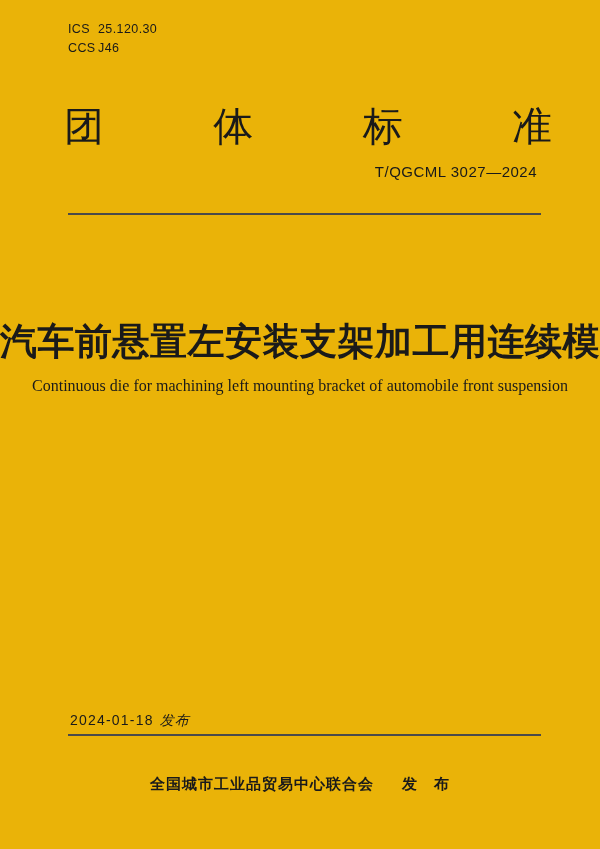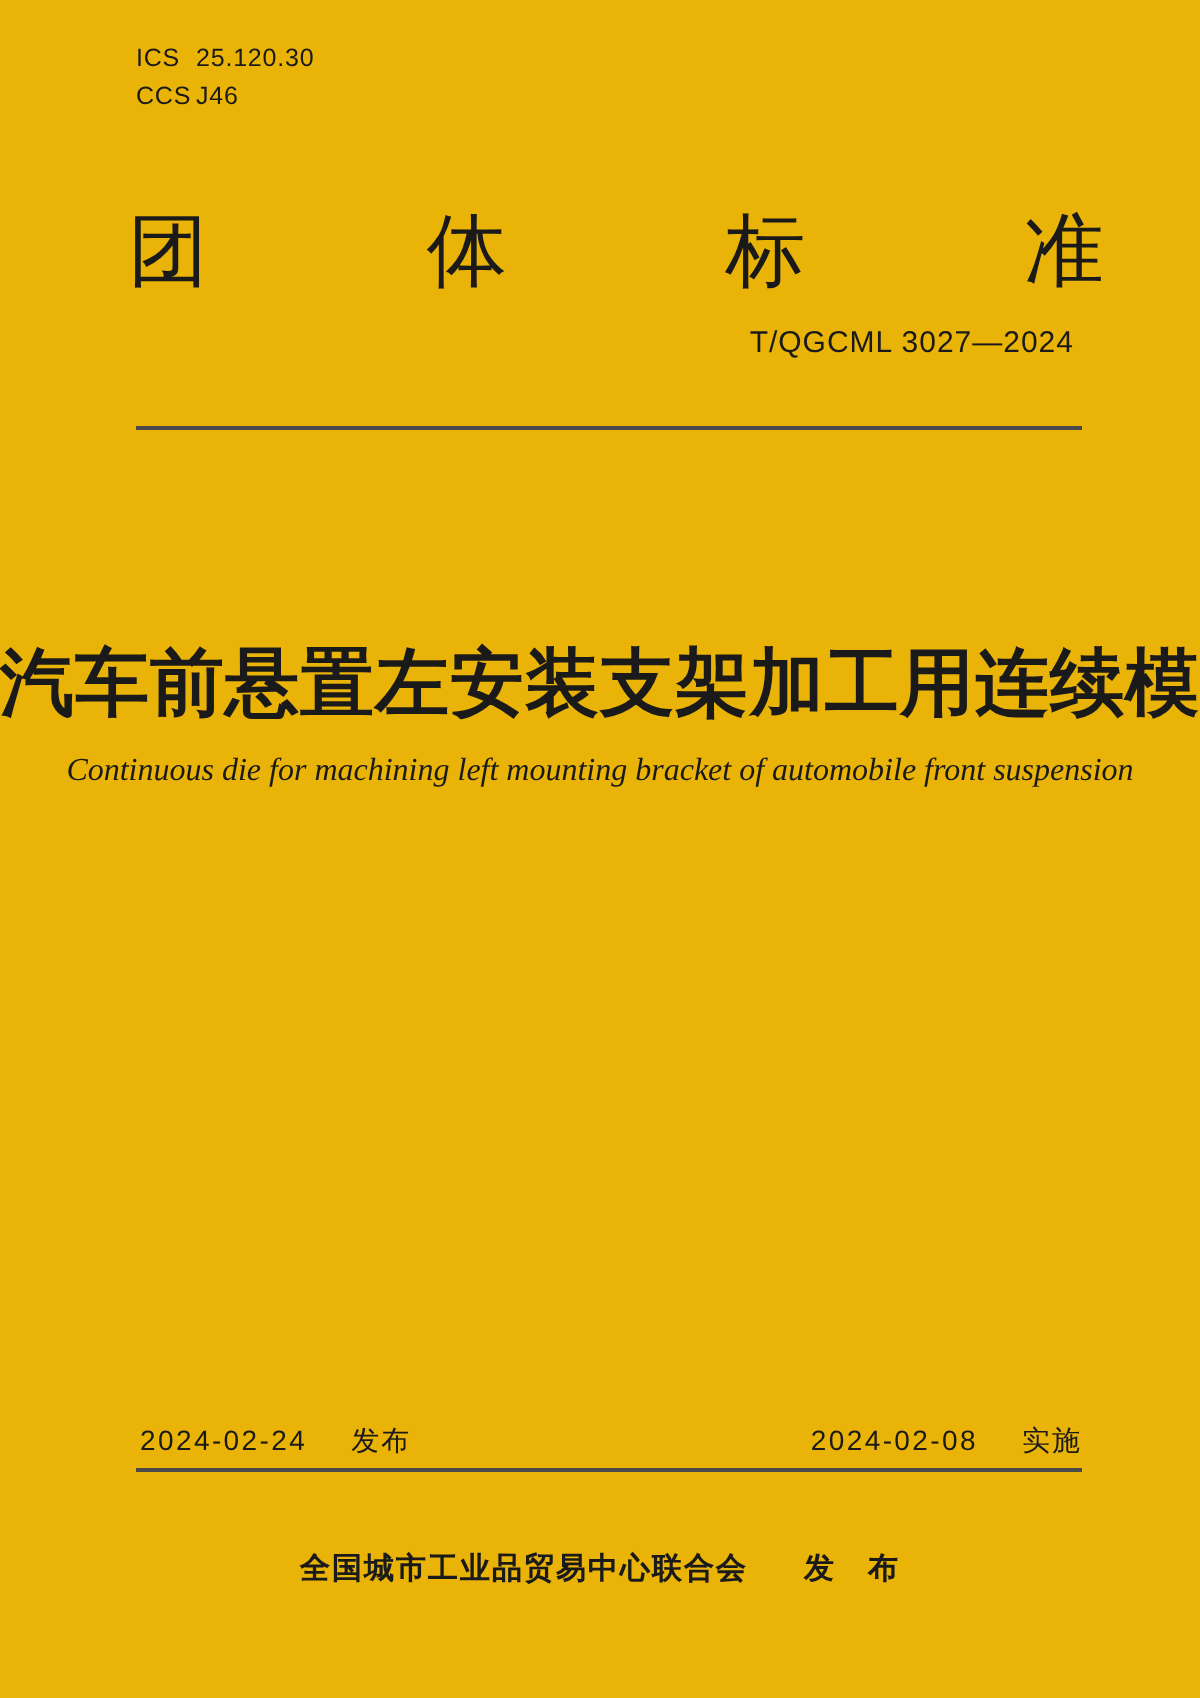--- a/index.html
+++ b/index.html
@@ -80,35 +80,34 @@
   
   .title-en {
     position: absolute;
     left: 0;
     top: 377px;
     width: 100%;
     text-align: center;
     font-family: "Liberation Serif", serif;
     font-size: 16px;
     font-weight: 400;
-    font-style: italic;
   }
 
   
   .dates-row {
     position: absolute;
     left: 70px;
     top: 712px;
     width: 471px;
     display: flex;
     justify-content: space-between;
     font-size: 14px;
   }
   .date-num { letter-spacing: 1.2px; }
-  .date-label { margin-left: 22px; letter-spacing: 1px; }
+  .date-label { margin-left: 6px; letter-spacing: 1px; font-style: italic; }
 
   
   .publisher-row {
     position: absolute;
     left: 0;
     top: 775px;
     width: 100%;
     display: flex;
     justify-content: center;
     align-items: center;
@@ -142,24 +141,21 @@
   <div class="std-number">T/QGCML 3027—2024</div>
 
   <div class="rule rule-top"></div>
 
   <h1 class="title-cn">汽车前悬置左安装支架加工用连续模</h1>
 
   <div class="title-en">Continuous die for machining left mounting bracket of automobile front suspension</div>
 
   <div class="dates-row">
     <div>
-      <span class="date-num">2024-02-24</span><span class="date-label">发布</span>
-    </div>
-    <div>
-      <span class="date-num">2024-02-08</span><span class="date-label">实施</span>
+      <span class="date-num">2024-01-18</span><span class="date-label">发布</span>
     </div>
   </div>
 
   <div class="rule rule-bottom"></div>
 
   <div class="publisher-row">
     <span>全国城市工业品贸易中心联合会</span>
     <span>发　布</span>
   </div>
 

